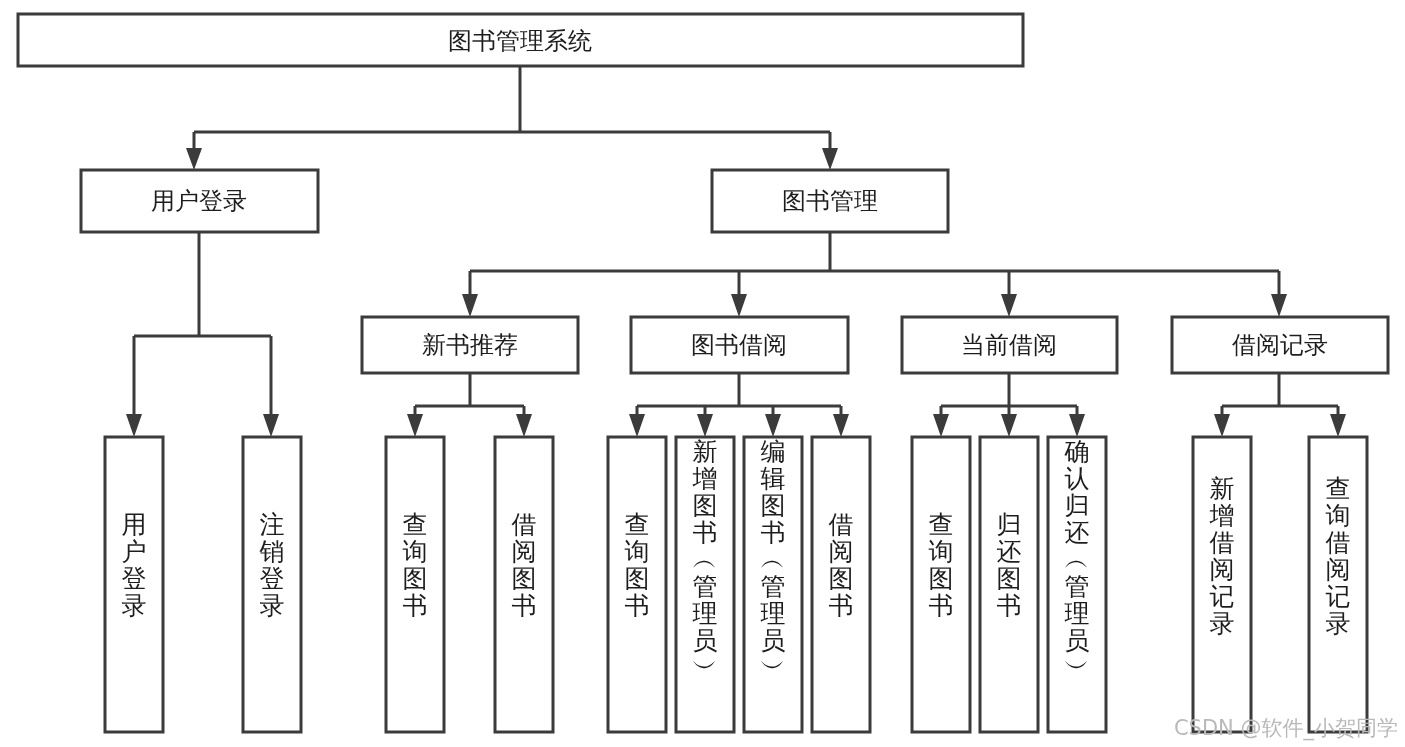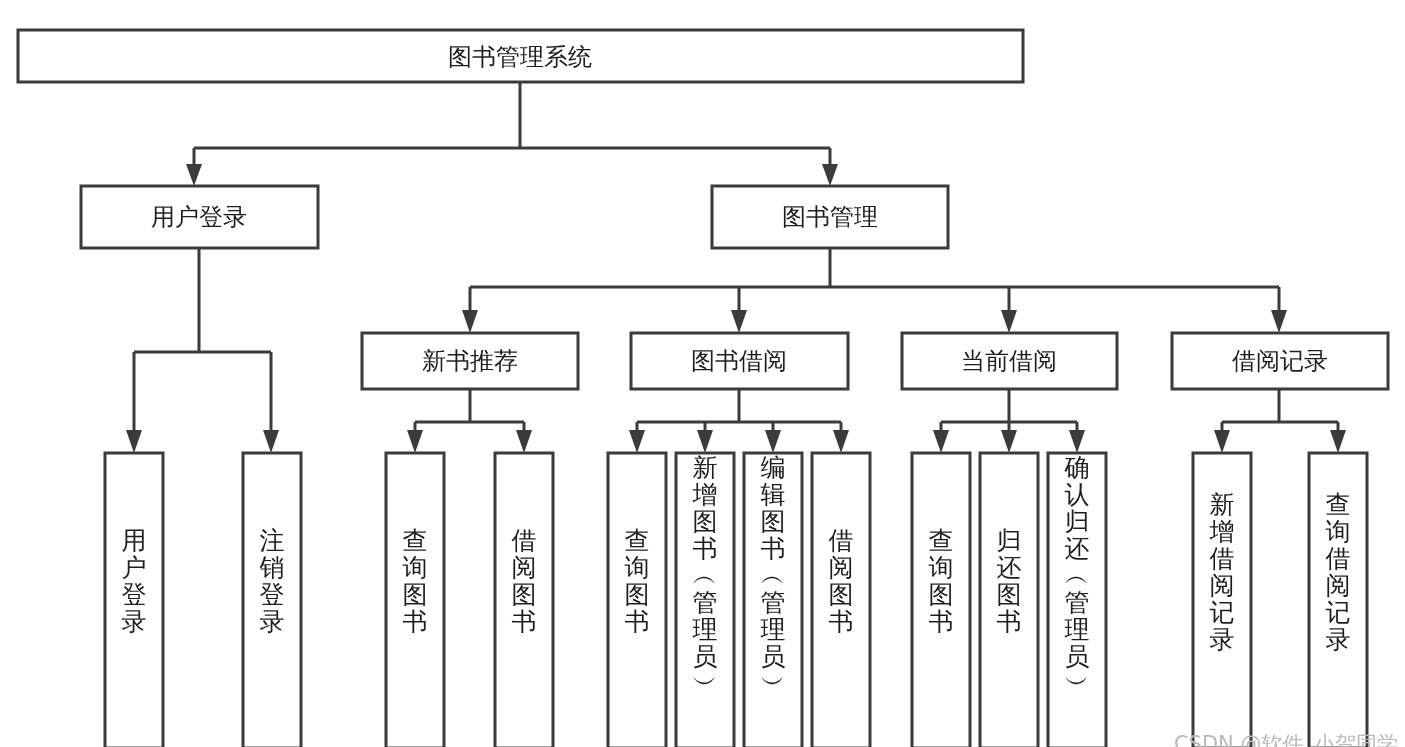--- a/index.html
+++ b/index.html
@@ -11,21 +11,21 @@
   body {
     width: 1405px;
     height: 747px;
     position: relative;
     overflow: hidden;
     font-family: "DejaVu Sans", "Liberation Sans", sans-serif;
   }
   #diagram-root {
     position: absolute;
     left: 0;
-    top: 16px;
+    top: 0;
     width: 1405px;
     height: 547px;
   }
   svg.flow {
     display: block;
     width: 1405px;
     height: 747px;
   }
   .node-rect {
     fill: #ffffff;

